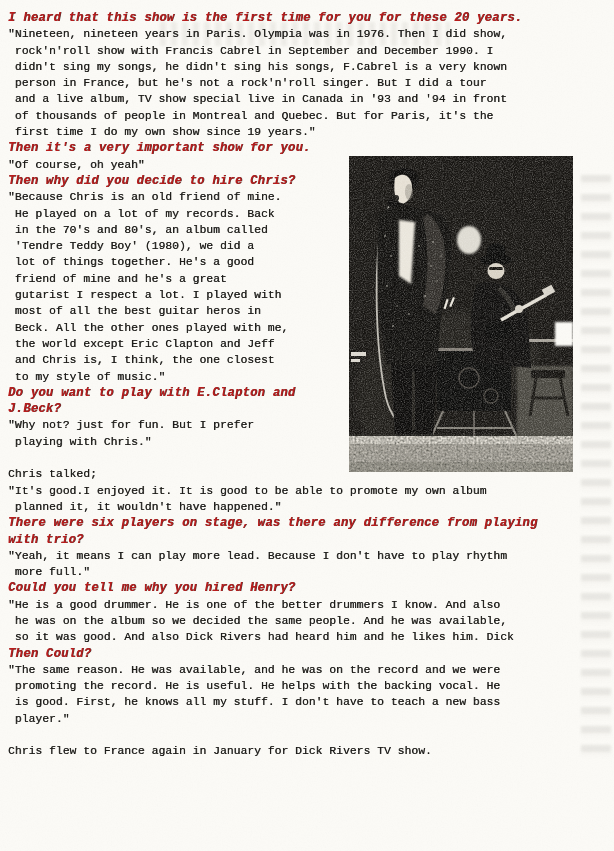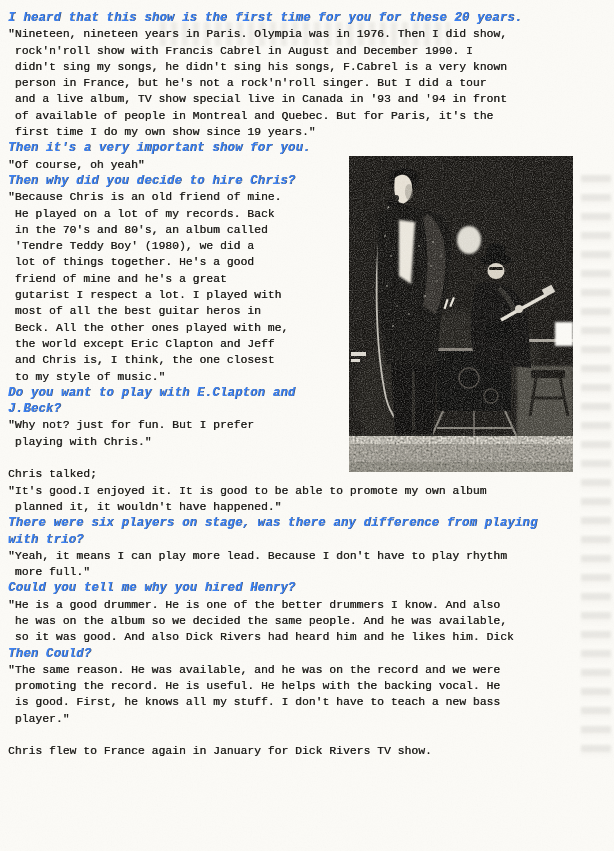--- a/index.html
+++ b/index.html
@@ -19,21 +19,21 @@
     line-height:16.3px;
     height:16.3px;
     color:#1c1b18;
     text-shadow:0.35px 0 0 rgba(20,20,18,0.75);
   }
   .question .line{
     font-style:italic;
     font-weight:bold;
     font-size:12.2px;
     letter-spacing:0.25px;
-    color:#3b82f6;
+    color:#b91c1c;
     text-shadow:0.5px 0 0 rgba(10,10,8,0.8);
   }
   .blank .line{ text-shadow:none; }
   .photo{
     position:absolute;left:349px;top:156px;width:224px;height:316px;
   }
   .photo svg{display:block;}
   
   .ghost-col{
     position:absolute;
@@ -65,25 +65,25 @@
 
   <div class="ghost-top"></div>
   <div class="ghost-col"></div>
 
   <div class="text-flow">
       <div class="block question">
         <div class="line">I heard that this show is the first time for you for these 20 years.</div>
       </div>
       <div class="block answer">
         <div class="line">"Nineteen, nineteen years in Paris. Olympia was in 1976. Then I did show,</div>
-        <div class="line"> rock'n'roll show with Francis Cabrel in August and December 1990. I</div>
+        <div class="line"> rock'n'roll show with Francis Cabrel in September and December 1990. I</div>
         <div class="line"> didn't sing my songs, he didn't sing his songs, F.Cabrel is a very known</div>
         <div class="line"> person in France, but he's not a rock'n'roll singer. But I did a tour</div>
         <div class="line"> and a live album, TV show special live in Canada in '93 and '94 in front</div>
-        <div class="line"> of available of people in Montreal and Quebec. But for Paris, it's the</div>
+        <div class="line"> of thousands of people in Montreal and Quebec. But for Paris, it's the</div>
         <div class="line"> first time I do my own show since 19 years."</div>
       </div>
       <div class="block question">
         <div class="line">Then it's a very important show for you.</div>
       </div>
       <div class="block answer">
         <div class="line">"Of course, oh yeah"</div>
       </div>
       <div class="block question">
         <div class="line">Then why did you decide to hire Chris?</div>

